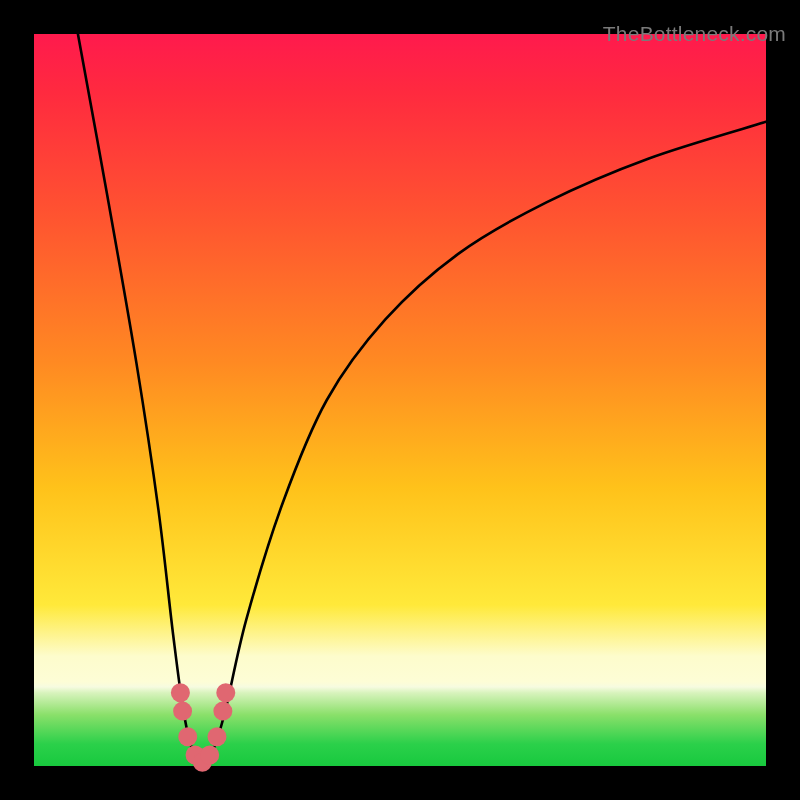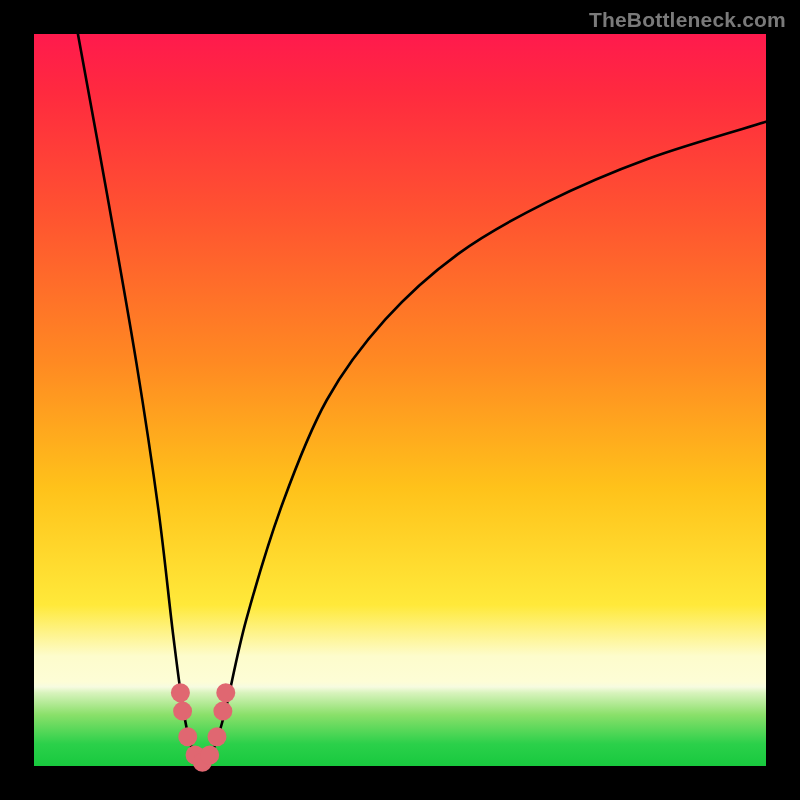--- a/index.html
+++ b/index.html
@@ -38,26 +38,26 @@
         #fdfdd6 88.5%,
         #f6fbe0 89.2%,
         #d8f3bd 90.0%,
         #8ae06a 93%,
         #2bd04a 97%,
         #18c93e 100%
       );
   }
   .watermark {
     position: absolute;
-    top: 8px;
+    top: 22px;
     right: 14px;
     color: #7a7a7a;
     font-size: 21px;
     letter-spacing: 0.2px;
-    font-weight: 700;
+    font-weight: 400;
     user-select: none;
   }
   svg.curves {
     position: absolute;
     left: 0;
     top: 0;
     width: 732px;
     height: 732px;
     overflow: visible;
   }

